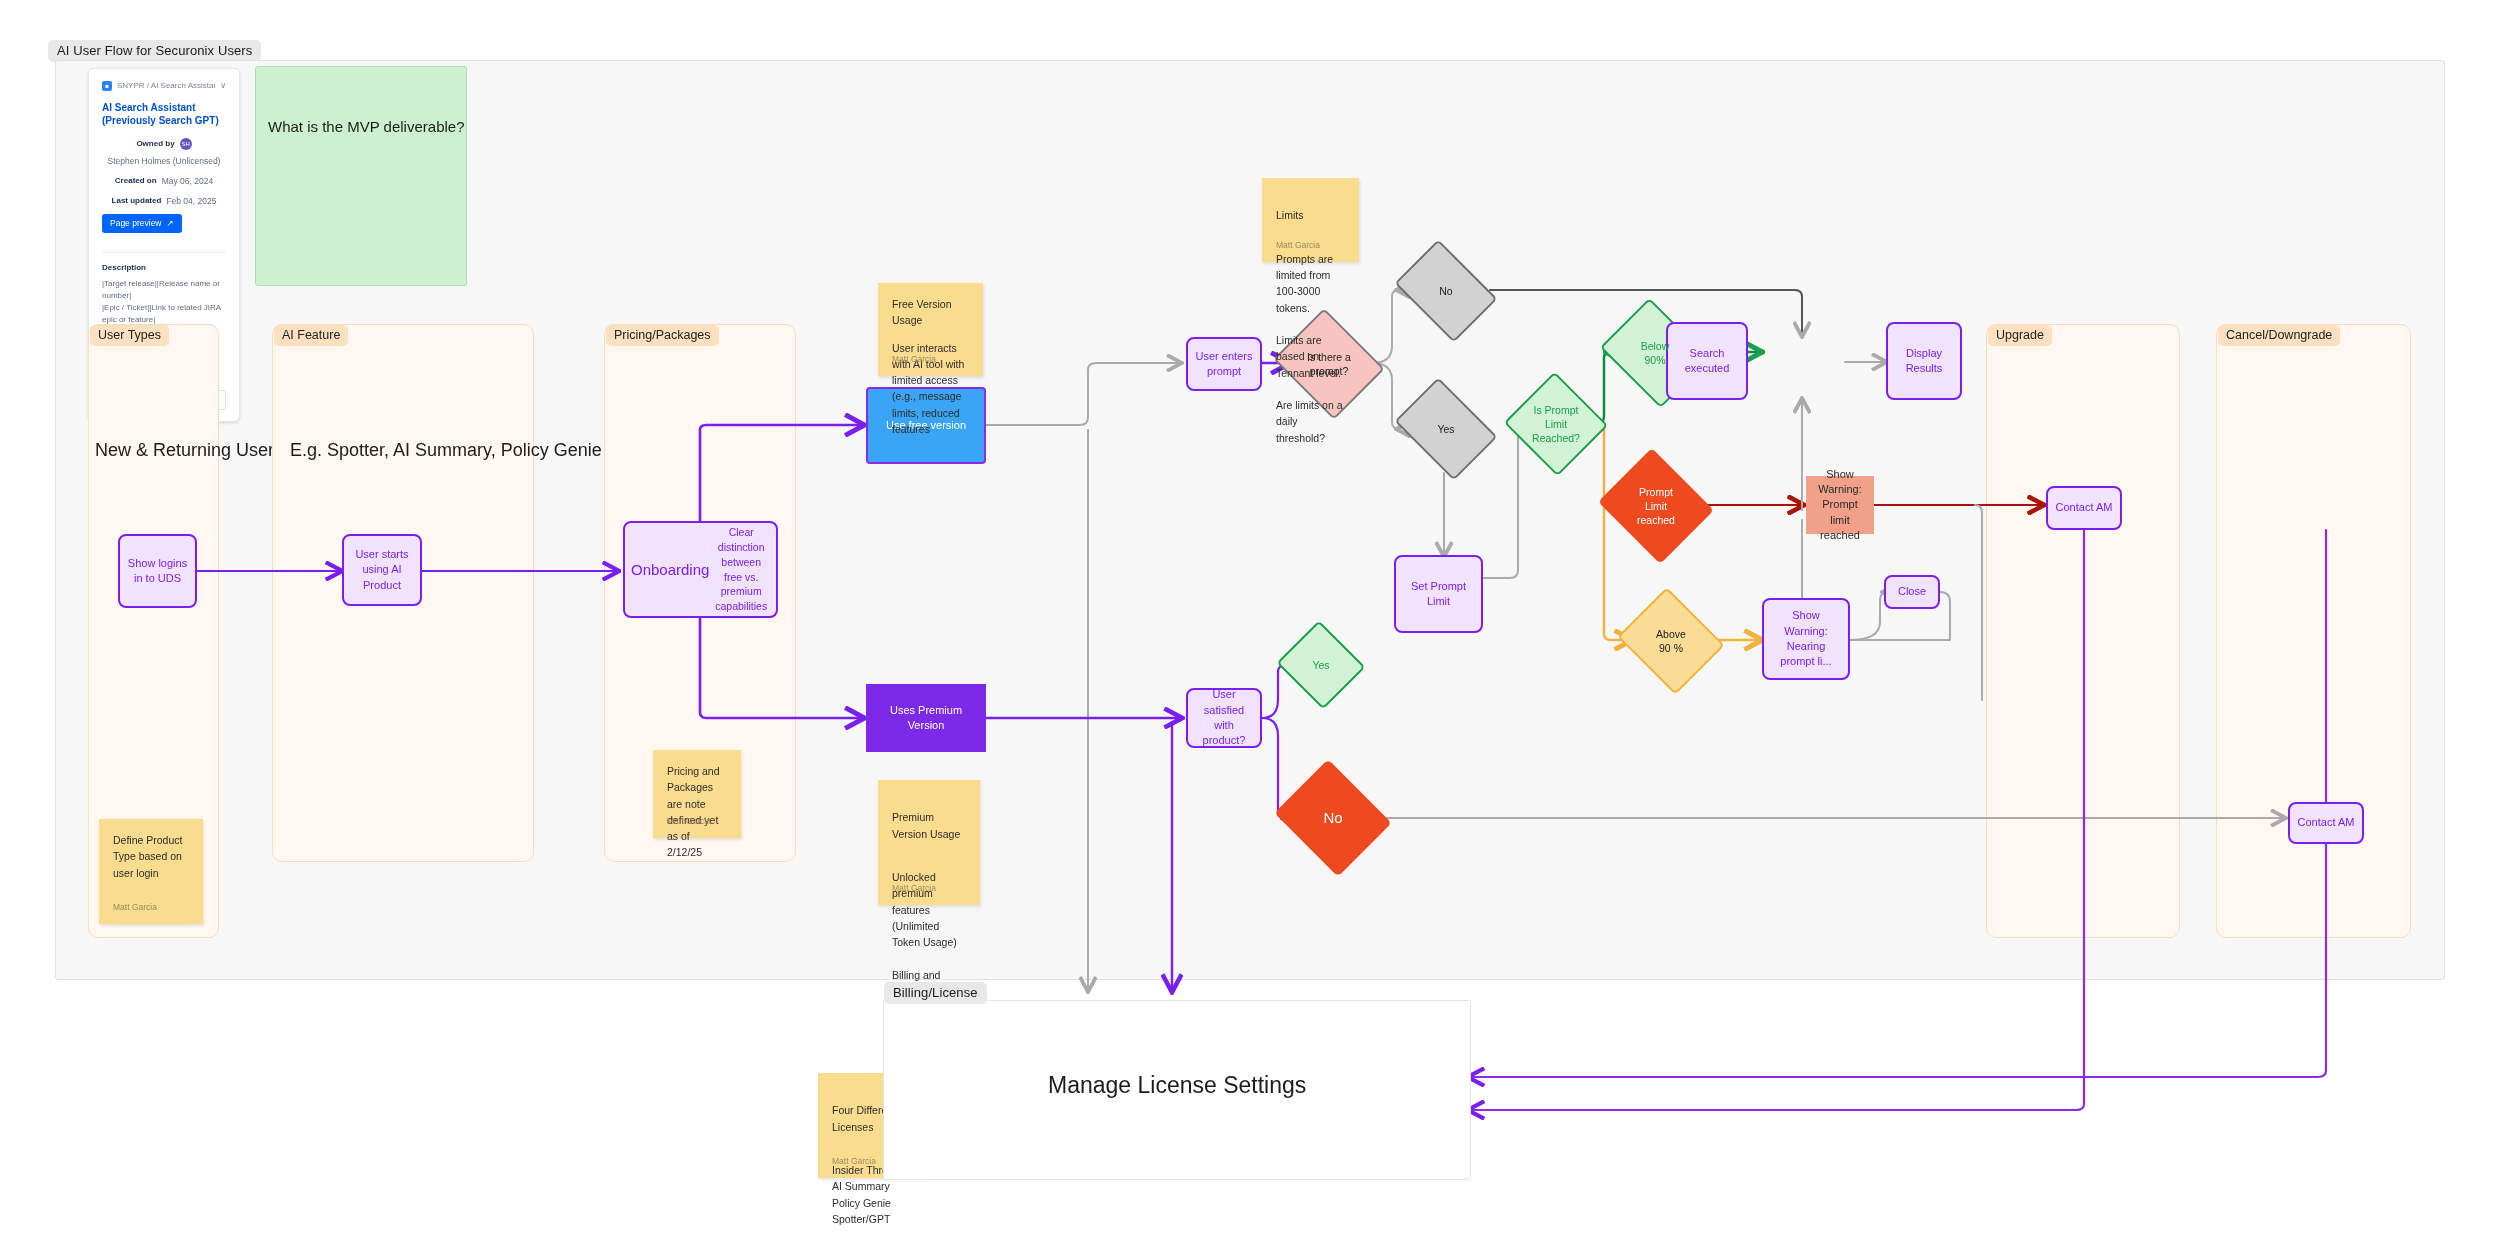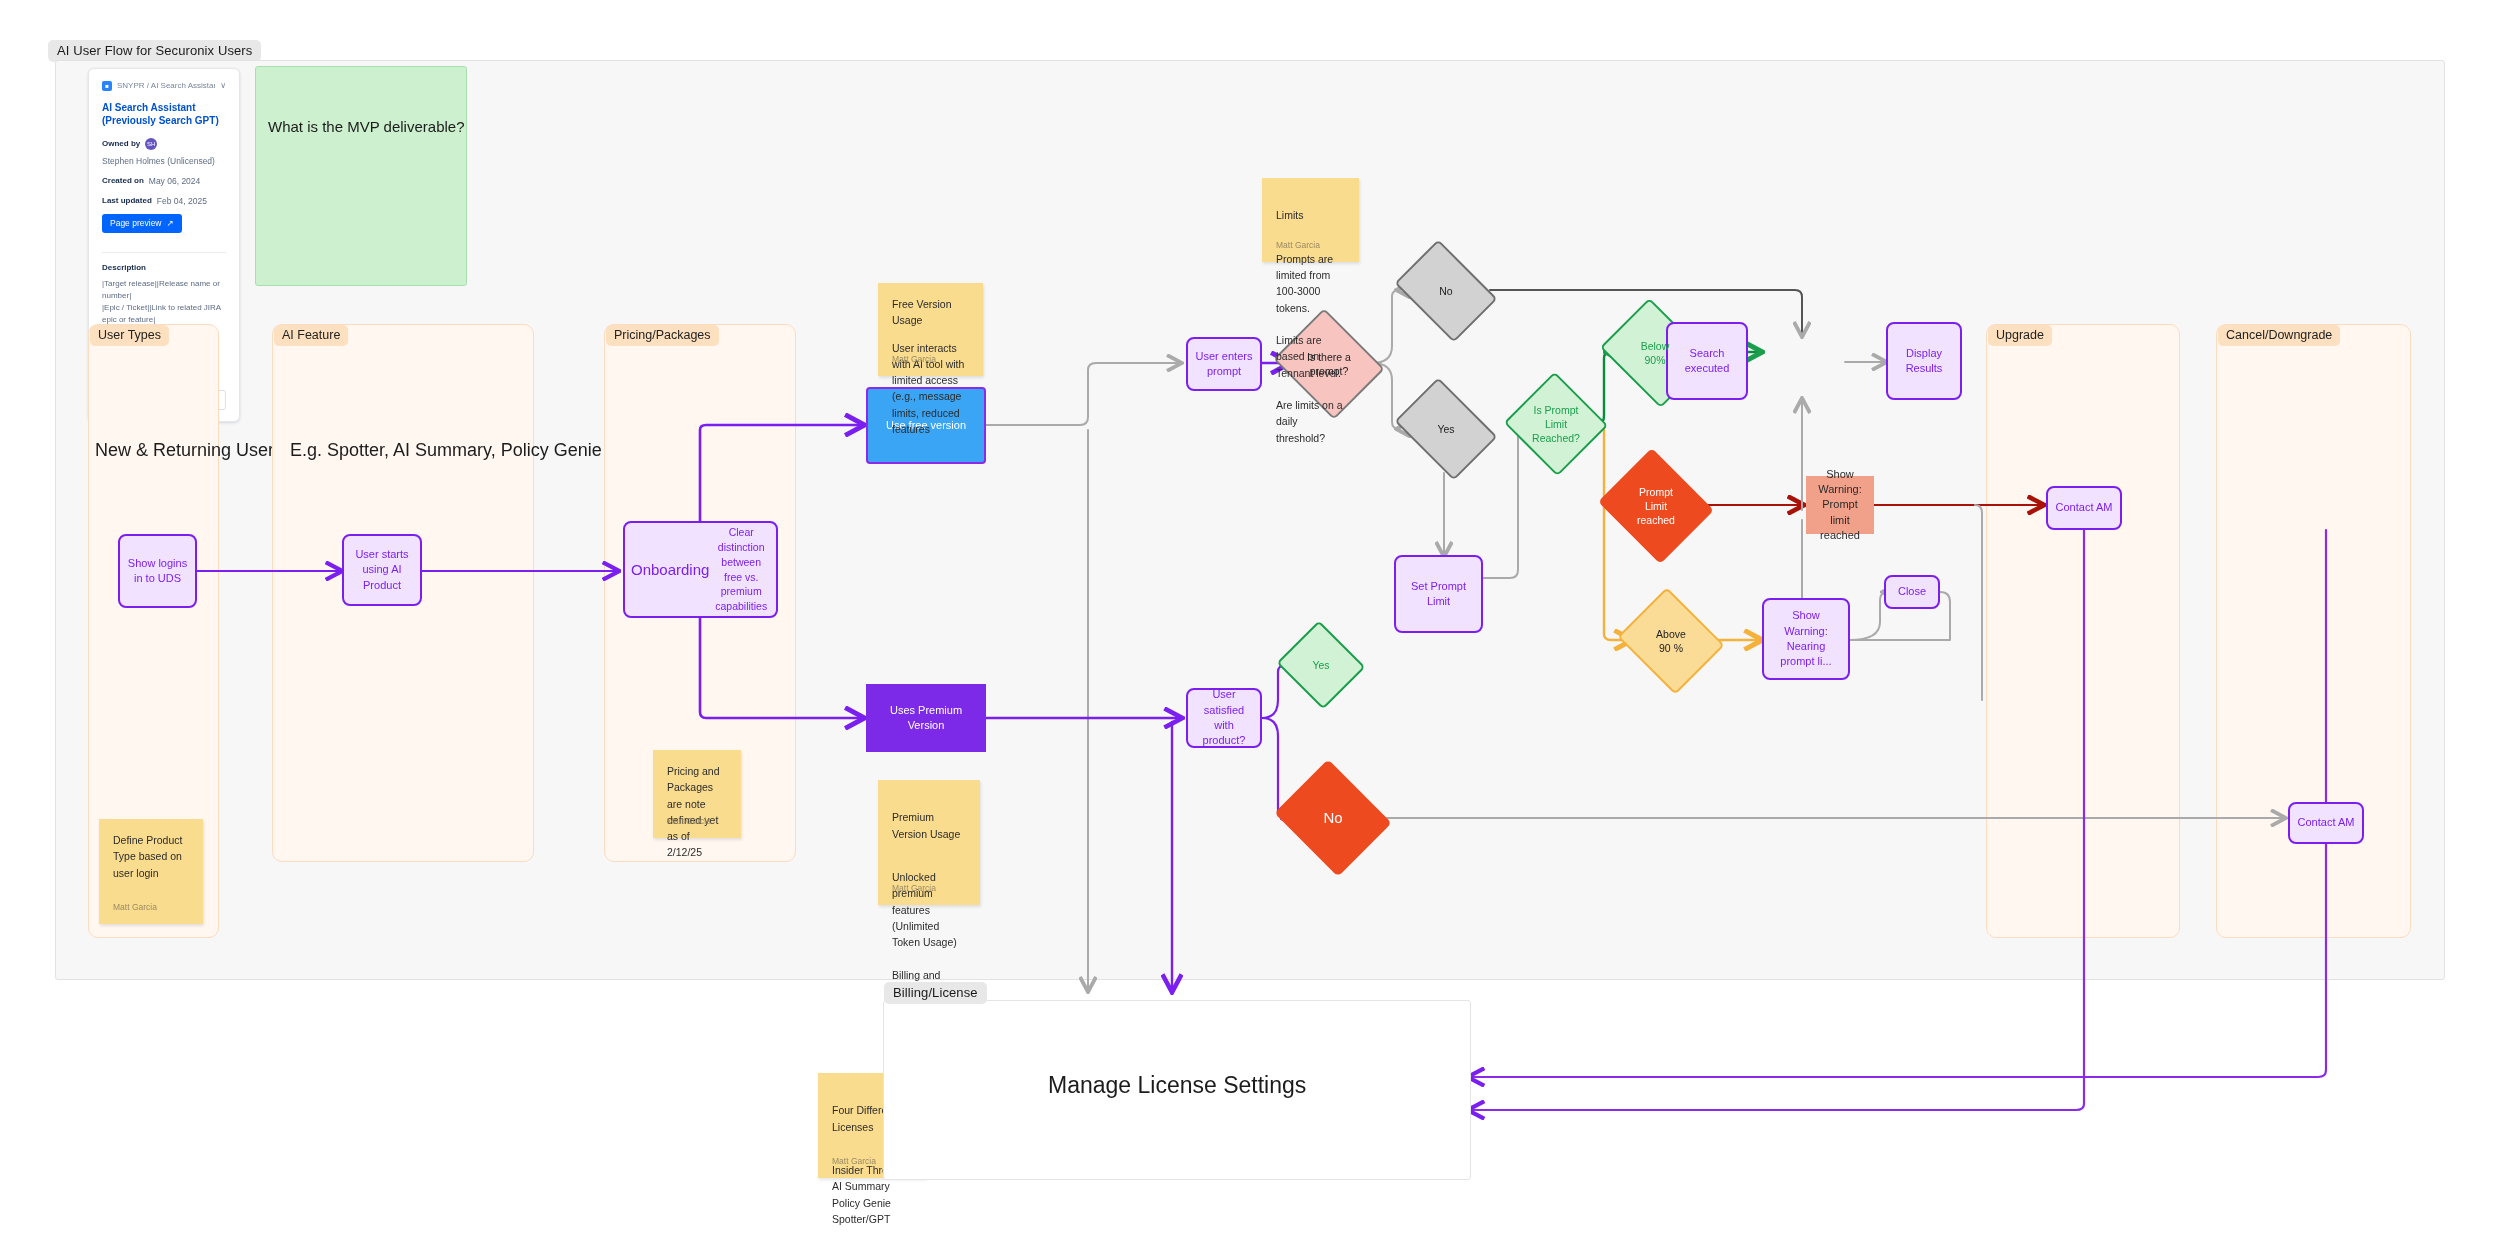--- a/index.html
+++ b/index.html
@@ -160,21 +160,21 @@
     width:10px;height:10px;border-radius:2px;background:#2684ff;
     display:flex;align-items:center;justify-content:center;
     color:#fff;font-size:6px;flex:none;
   }
   .cc-breadcrumb { color:#7a869a; font-size:8px; flex:1; white-space:nowrap; overflow:hidden; }
   .cc-chev { color:#7a869a; font-size:8px; }
   .cc-title {
     color:#0052cc; font-size:10px; font-weight:600;
     line-height:1.3; margin-bottom:11px;
   }
-  .cc-row { margin-bottom:7px; display:flex; align-items:center; gap:5px; flex-wrap:wrap; }
+  .cc-row { margin-bottom:7px; display:flex; align-items:center; gap:5px; flex-wrap:wrap;justify-content:center; }
   .cc-k { font-weight:700; color:#172b4d; font-size:8px; }
   .cc-v { color:#5e6c84; font-size:8.5px; }
   .cc-avatar {
     width:12px;height:12px;border-radius:50%;background:#6554c0;
     color:#fff;font-size:6px;display:flex;align-items:center;justify-content:center;
     flex:none;
   }
   .cc-btn {
     display:inline-flex;align-items:center;gap:5px;
     background:#0065ff;color:#fff;font-size:8.5px;

